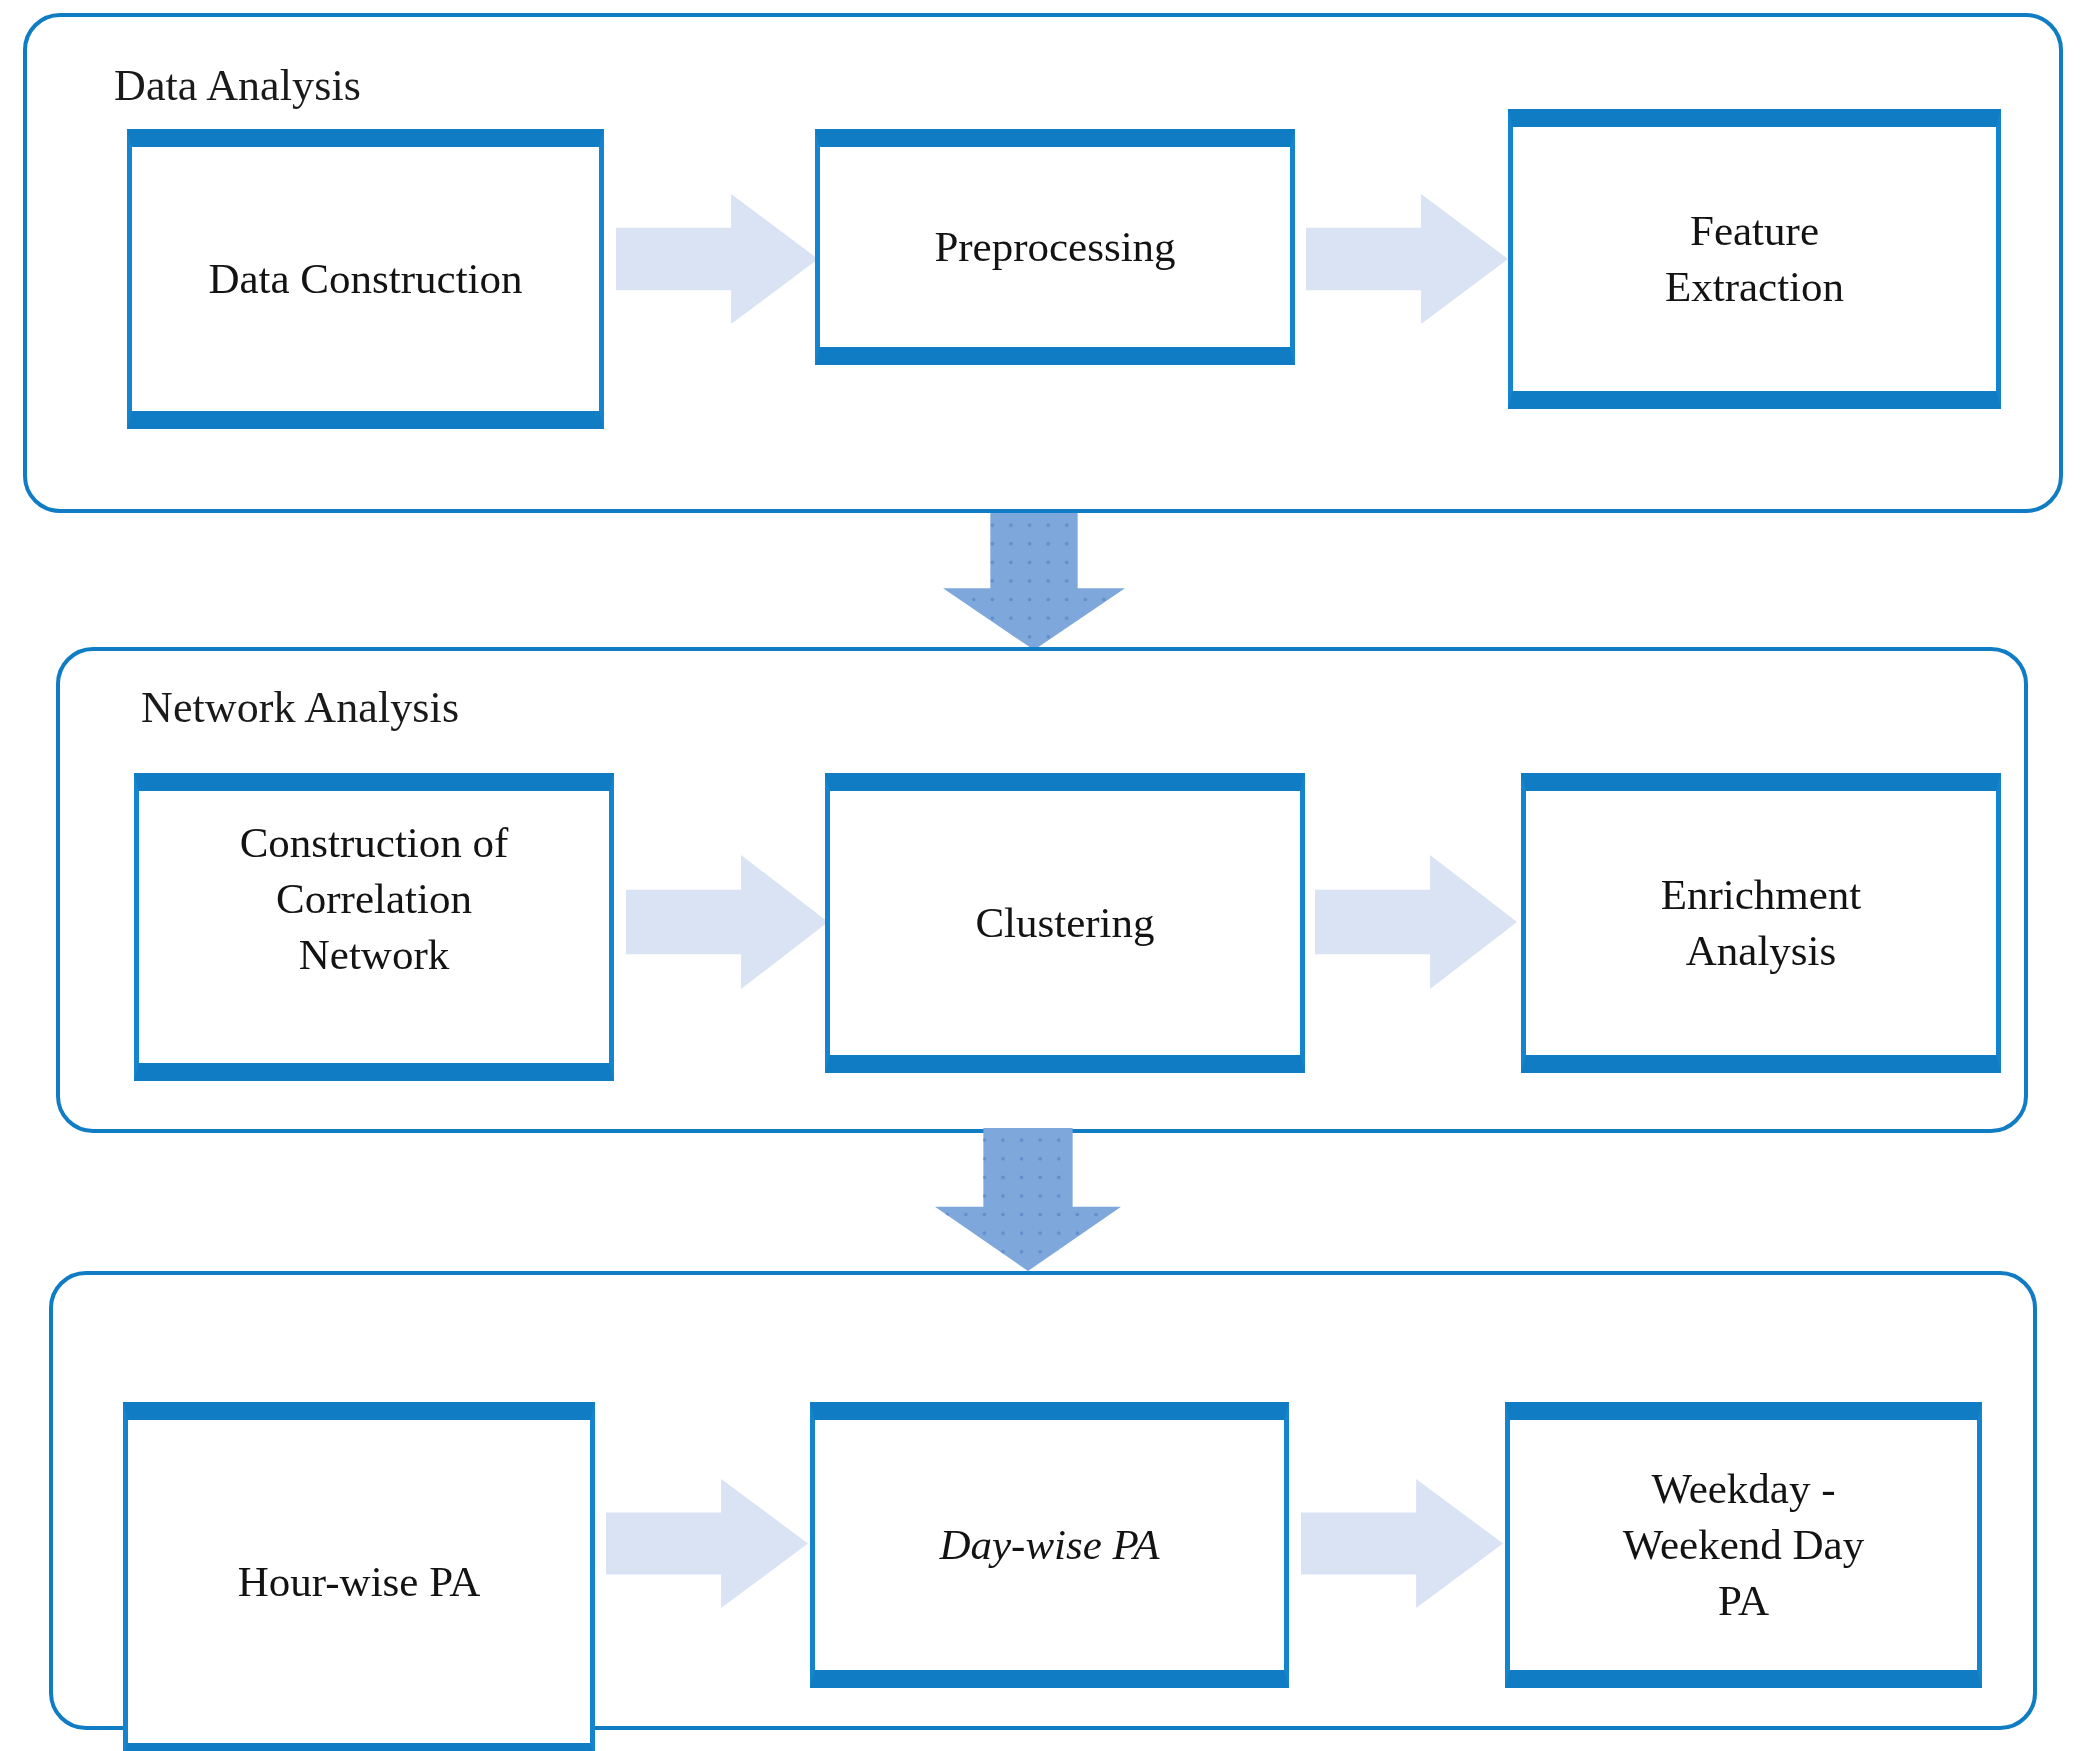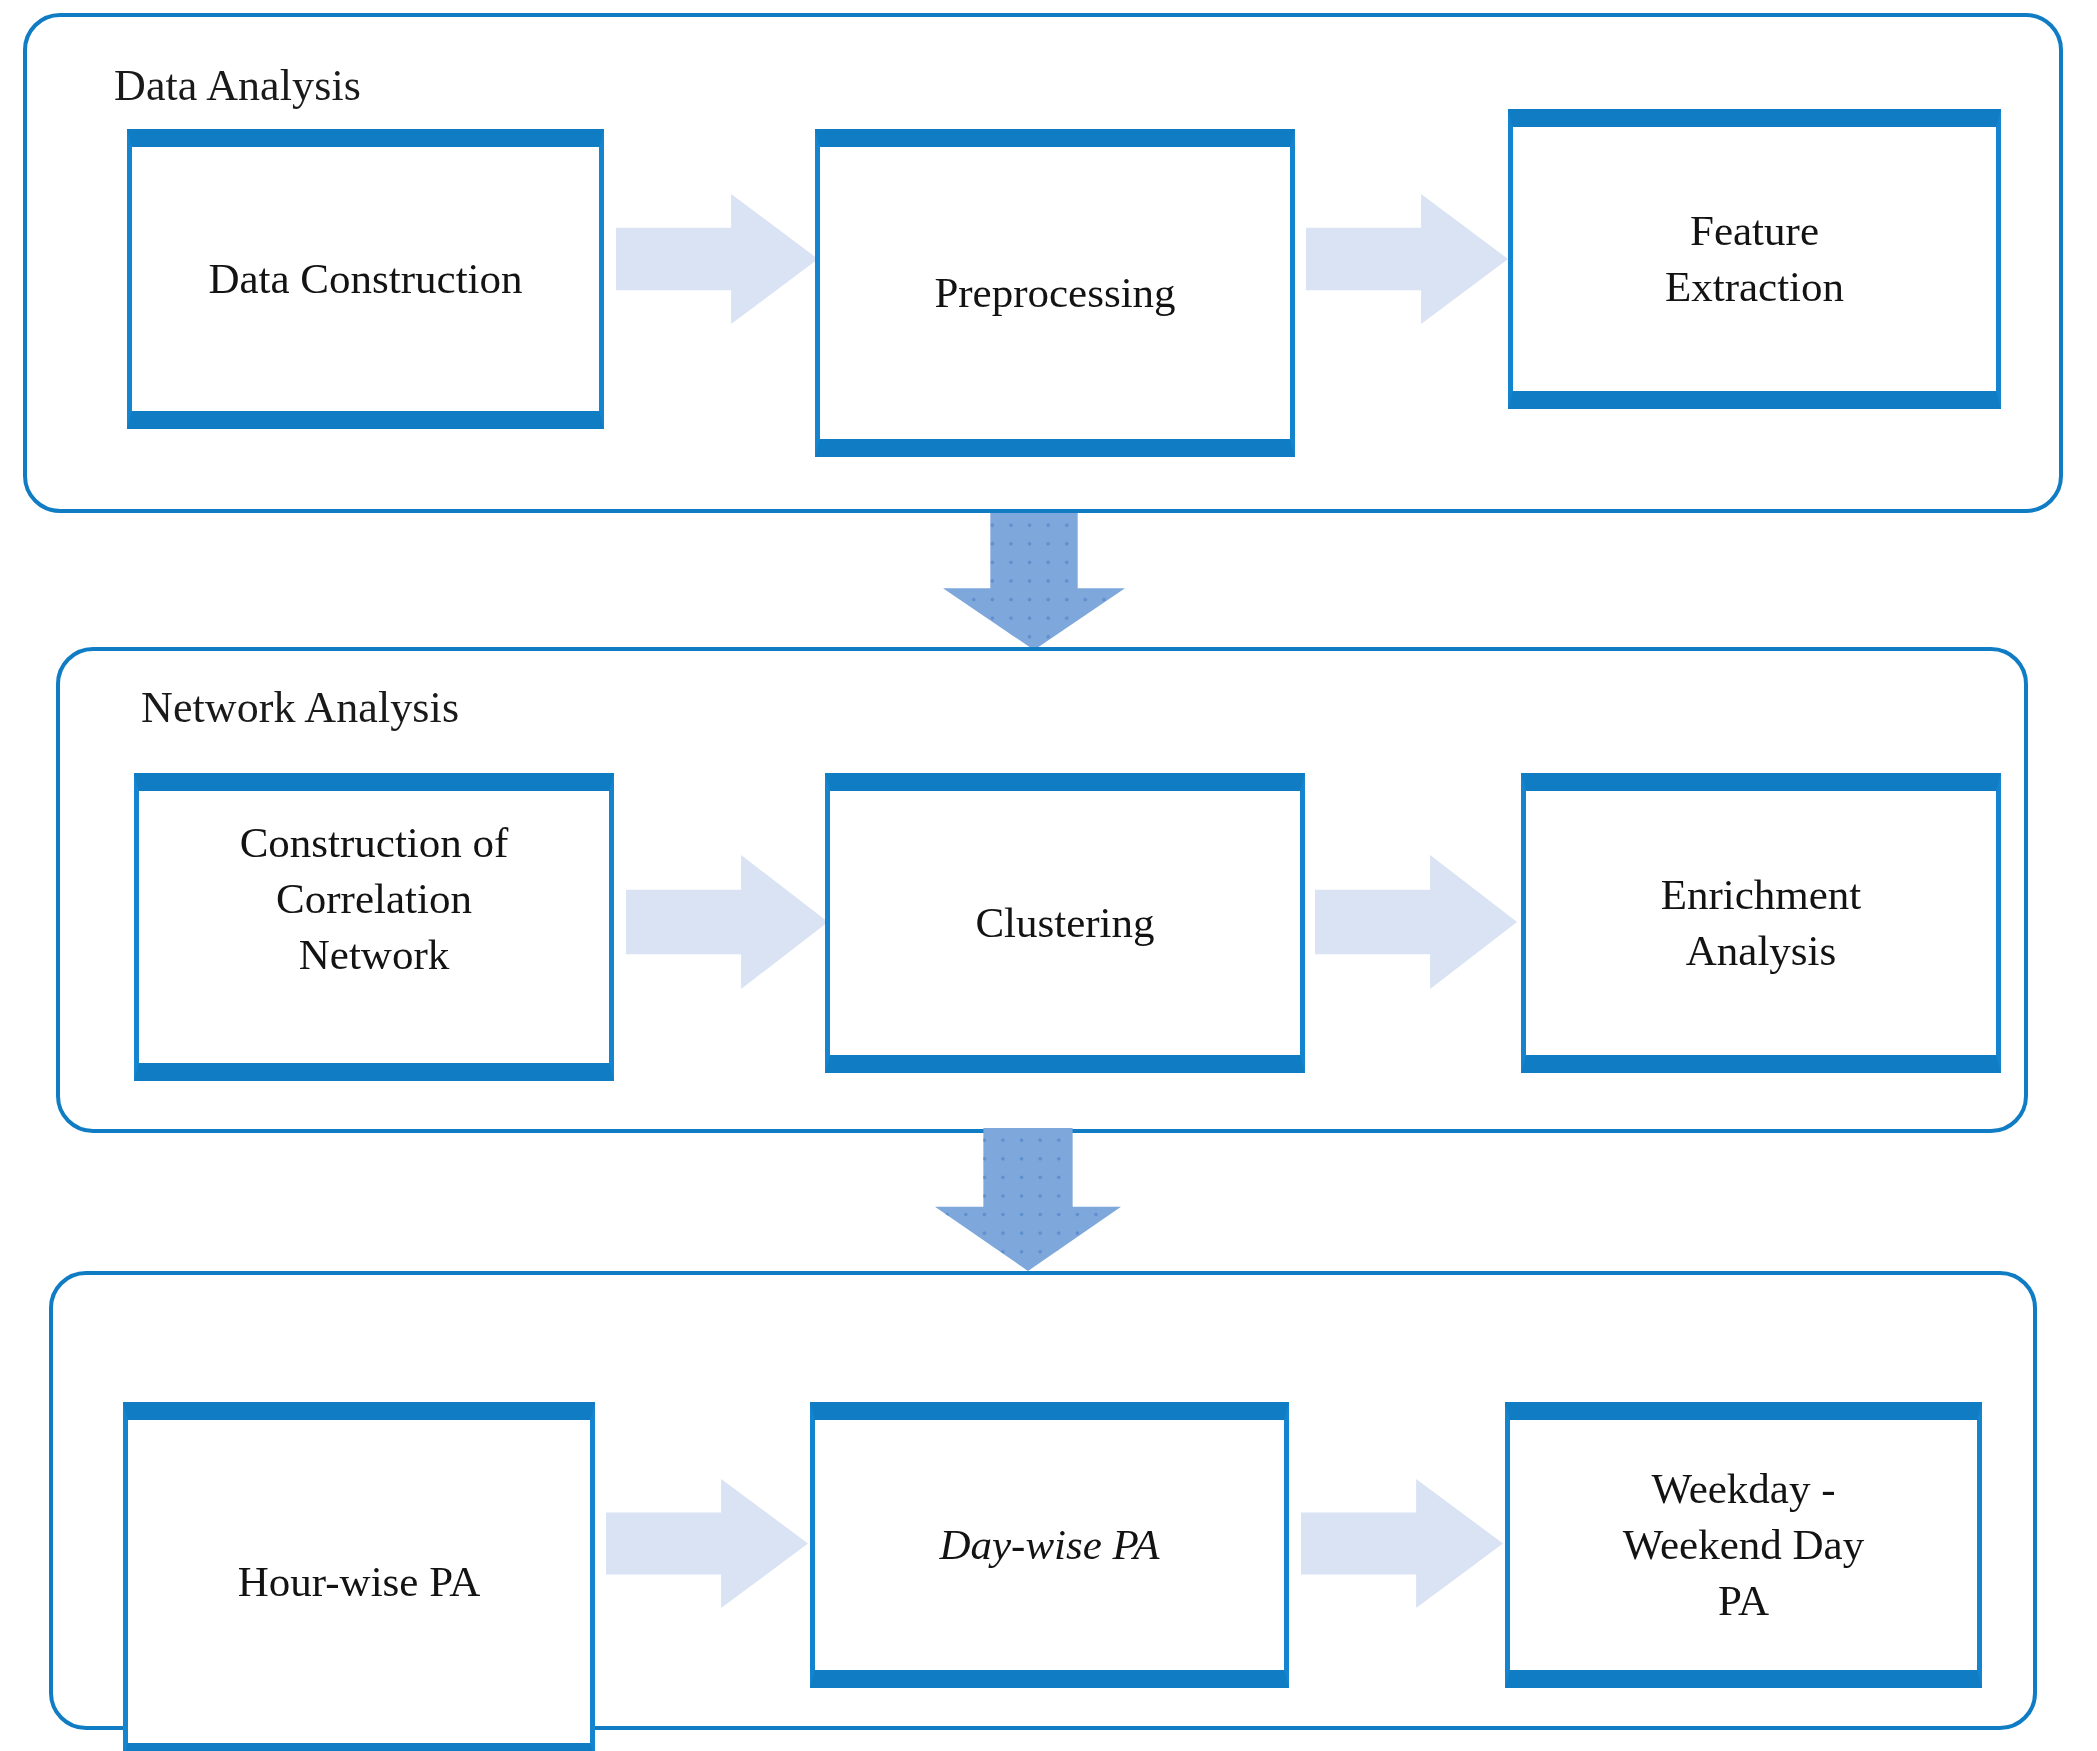--- a/index.html
+++ b/index.html
@@ -95,21 +95,21 @@
   <div class="section" style="left:23px; top:13px; width:2040px; height:500px;"></div>
 
   <div class="section-title" style="left:114px; top:63px;">Data Analysis</div>
 
   <div class="pbox" style="left:127px; top:129px; width:477px; height:300px;">
     <span class="pbox-label">Data Construction</span>
   </div>
 
   <div class="harrow" style="left:616px; top:194px; width:202px; height:130px;"></div>
 
-  <div class="pbox" style="left:815px; top:129px; width:480px; height:328px;">
+  <div class="pbox" style="left:815px; top:129px; width:480px; height:236px;">
     <span class="pbox-label">Preprocessing</span>
   </div>
 
   <div class="harrow" style="left:1306px; top:194px; width:202px; height:130px;"></div>
 
   <div class="pbox" style="left:1508px; top:109px; width:493px; height:300px;">
     <span class="pbox-label">Feature
 Extraction</span>
   </div>
 

